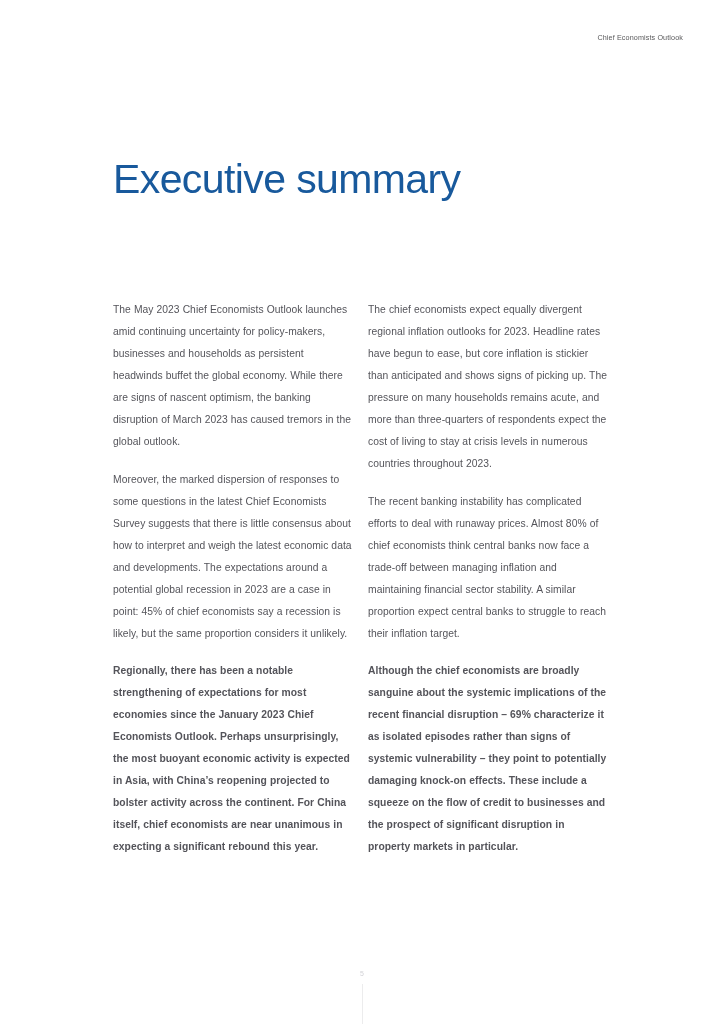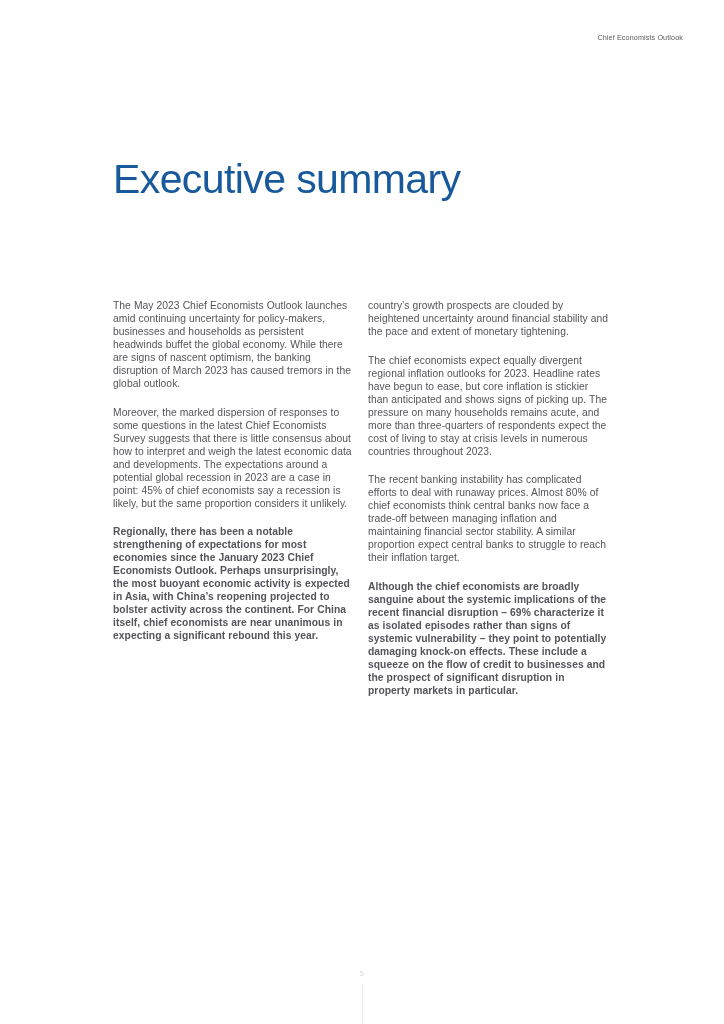--- a/index.html
+++ b/index.html
@@ -60,21 +60,21 @@
     display: flex;
     flex-direction: row;
     gap: 14px;
   }
   .column {
     width: 241px;
     flex: 0 0 241px;
   }
   .body-paragraph {
     font-size: 10.3px;
-    line-height: 13px;
+    line-height: 22px;
     color: #54545a;
     letter-spacing: 0.05px;
     margin: 0 0 15.6px 0;
     text-align: left;
     word-spacing: 0.1px;
   }
   .body-paragraph:last-child { margin-bottom: 0; font-weight: bold; }
 
   
   .folio {
@@ -107,21 +107,20 @@
 
   <div class="columns">
 
     <div class="column">
       <p class="body-paragraph">The May 2023 Chief Economists Outlook launches amid continuing uncertainty for policy-makers, businesses and households as persistent headwinds buffet the global economy. While there are signs of nascent optimism, the banking disruption of March 2023 has caused tremors in the global outlook.</p>
       <p class="body-paragraph">Moreover, the marked dispersion of responses to some questions in the latest Chief Economists Survey suggests that there is little consensus about how to interpret and weigh the latest economic data and developments. The expectations around a potential global recession in 2023 are a case in point: 45% of chief economists say a recession is likely, but the same proportion considers it unlikely.</p>
       <p class="body-paragraph">Regionally, there has been a notable strengthening of expectations for most economies since the January 2023 Chief Economists Outlook. Perhaps unsurprisingly, the most buoyant economic activity is expected in Asia, with China’s reopening projected to bolster activity across the continent. For China itself, chief economists are near unanimous in expecting a significant rebound this year.</p>
     </div>
 
     <div class="column">
-      <p class="body-paragraph">country’s growth prospects are clouded by heightened uncertainty around financial stability and the pace and extent of monetary tightening.</p>
       <p class="body-paragraph">The chief economists expect equally divergent regional inflation outlooks for 2023. Headline rates have begun to ease, but core inflation is stickier than anticipated and shows signs of picking up. The pressure on many households remains acute, and more than three-quarters of respondents expect the cost of living to stay at crisis levels in numerous countries throughout 2023.</p>
       <p class="body-paragraph">The recent banking instability has complicated efforts to deal with runaway prices. Almost 80% of chief economists think central banks now face a trade-off between managing inflation and maintaining financial sector stability. A similar proportion expect central banks to struggle to reach their inflation target.</p>
       <p class="body-paragraph">Although the chief economists are broadly sanguine about the systemic implications of the recent financial disruption – 69% characterize it as isolated episodes rather than signs of systemic vulnerability – they point to potentially damaging knock-on effects. These include a squeeze on the flow of credit to businesses and the prospect of significant disruption in property markets in particular.</p>
     </div>
 
   </div>
 
   <div class="folio">5</div>
 
   <div class="folio-rule"></div>

